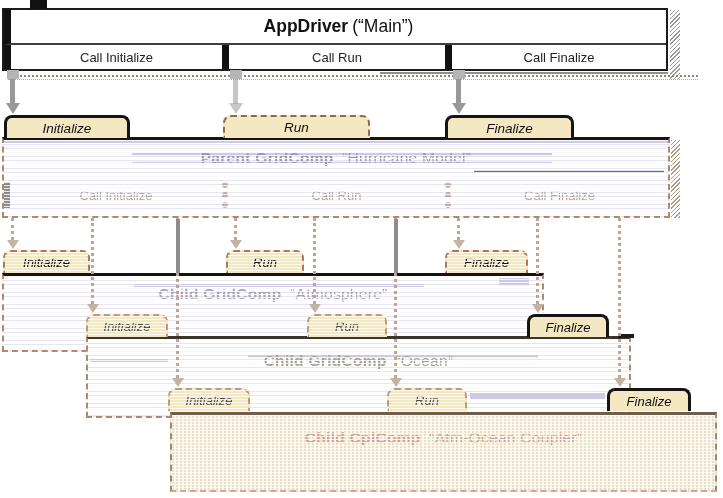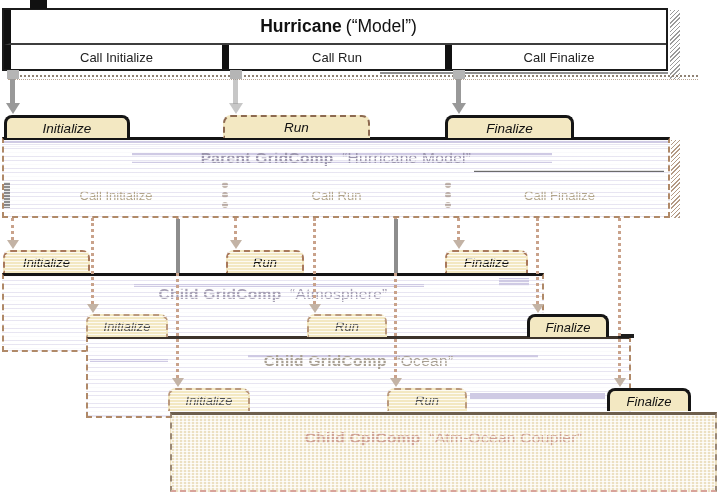--- a/index.html
+++ b/index.html
@@ -68,22 +68,22 @@
 </style>
 </head>
 <body>
 
 <div id="canvas">
 
   <div class="abs notch"></div>
   <div class="abs hatch" style="left:670px;top:10px;width:10px;height:70px;"></div>
   <div class="abs appbox">
     <div class="app-title">
-      <b>Hurricane</b>
-      <span>(“Model”)</span>
+      <b>AppDriver</b>
+      <span>(“Main”)</span>
     </div>
     <div class="app-row">
       <div class="app-cell" style="width:218px;">Call Initialize</div>
       <div class="app-cell" style="width:223px;">Call Run</div>
       <div class="app-cell" style="flex:1;">Call Finalize</div>
     </div>
   </div>
   <div class="abs dotline" style="left:8px;top:75px;width:690px;"></div>
   <div class="abs dotline2" style="left:8px;top:79px;width:690px;"></div>
   <div class="abs" style="left:380px;top:72px;width:288px;height:2px;background:#444;opacity:.6;z-index:1;"></div>

